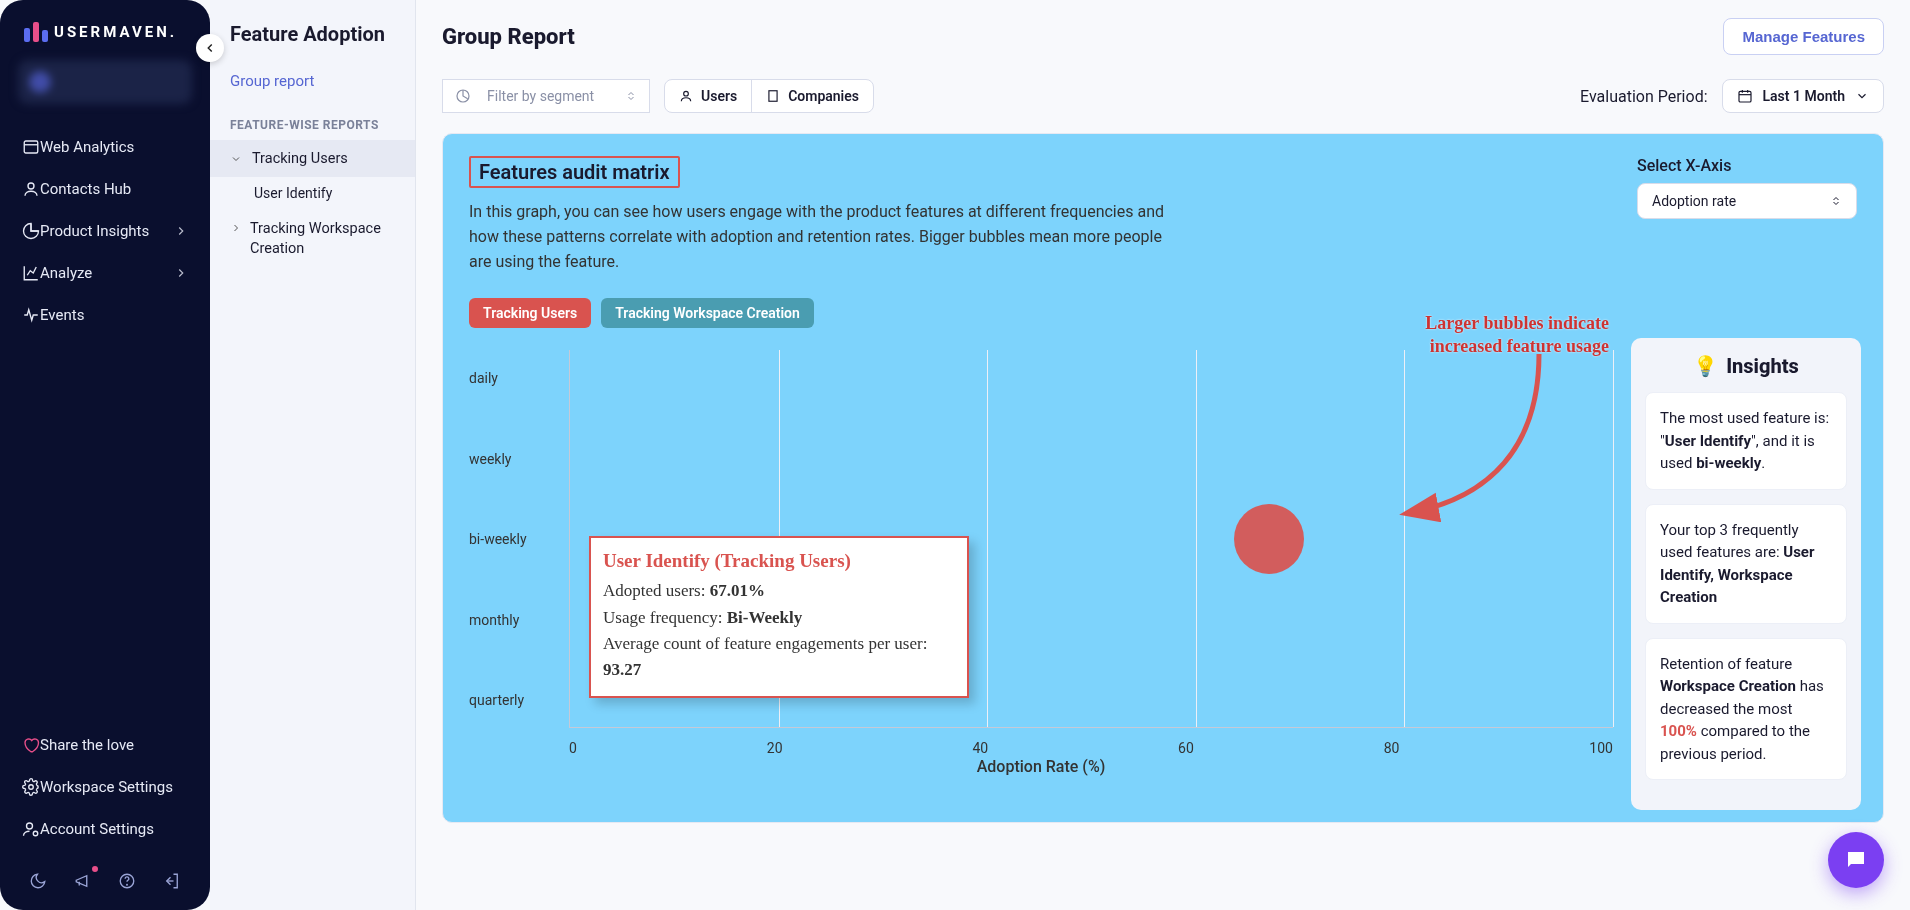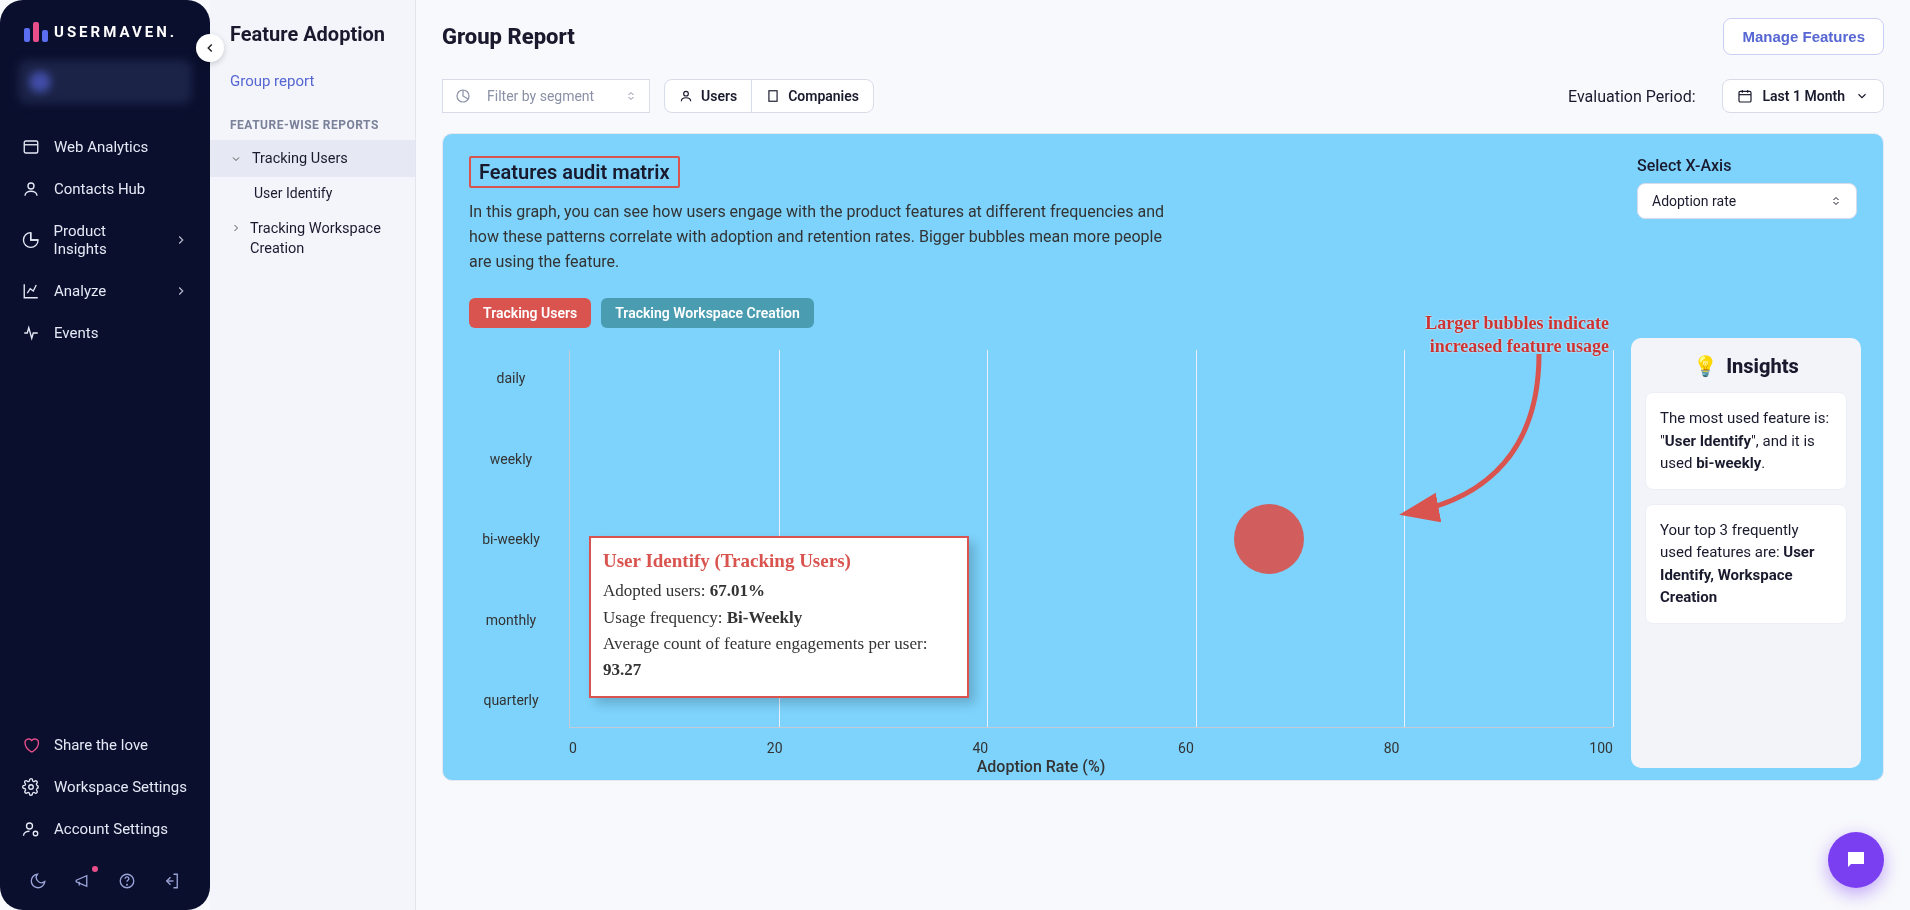--- a/index.html
+++ b/index.html
@@ -11,21 +11,21 @@
 .logo { display: flex; align-items: center; gap: 6px; padding: 22px 24px 18px; font-weight: 700; letter-spacing: 3px; font-size: 15px; }
 .logo-mark { display: flex; gap: 3px; }
 .logo-mark span { width: 6px; height: 20px; border-radius: 2px; display: inline-block; }
 .logo-mark span:nth-child(1){ background:#5b6df0; height:14px; align-self:flex-end;}
 .logo-mark span:nth-child(2){ background:#e84f8a; height:20px;}
 .logo-mark span:nth-child(3){ background:#5b6df0; height:12px; align-self:flex-end;}
 .account-pill { margin: 0 18px 18px; background: #1b2347; border-radius: 10px; height: 44px; filter: blur(4px); position: relative; }
 .account-pill::before{ content:''; position:absolute; left:12px; top:12px; width:20px; height:20px; border-radius:50%; background:#3f4aa6; box-shadow:0 0 0 2px #5666d2 inset; filter:none;}
 .collapse-btn { position: absolute; top: 34px; right: -14px; width: 28px; height: 28px; background: #fff; border-radius: 50%; display:flex; align-items:center; justify-content:center; color:#222; box-shadow:0 2px 6px rgba(0,0,0,.18);}
 .nav-main { padding: 4px 0; flex:1; }
-.nav-item { display:flex; align-items:center; gap:14px; padding:12px 22px; font-size:15px; color:#e6e9f5; cursor:pointer; }
+.nav-item { display:flex; align-items:center; padding:12px 22px; font-size:15px; color:#e6e9f5; cursor:pointer; }
 .nav-item .chev { margin-left:auto; opacity:.8;}
 .nav-bottom { padding-bottom: 8px; }
 .nav-bottom .nav-item .heart { color:#e84f8a; }
 .footer-icons { display:flex; justify-content:space-around; padding:14px 16px 20px; color:#9aa4d6; }
 .footer-icons .fi { position:relative; cursor:pointer; }
 .dot-badge { position:absolute; top:-8px; right:-8px; width:10px; height:10px; background:#e84f8a; border:2px solid #0a0f2e; border-radius:50%; }
 
 
 
 
@@ -42,38 +42,38 @@
 .main { flex:1; background:#f8f9fc; padding: 18px 26px 0 26px; overflow:hidden; }
 .main-head { display:flex; align-items:center; }
 .page-title { font-size:22px; font-weight:800; }
 .manage-btn { margin-left:auto; color:#5666d2; background:#fff; border:1.5px solid #c9d0f3; padding:9px 18px; border-radius:8px; font-weight:600; font-size:15px; }
 .toolbar { display:flex; align-items:center; gap:14px; margin-top:24px; }
 .seg-filter { display:flex; align-items:center; gap:16px; border:1px solid #d8dcea; border-radius:0; padding:8px 12px; color:#8a90a6; width:208px; background:#fff; }
 .seg-filter .up-down { margin-left:auto; }
 .toggle-group { display:flex; border:1px solid #d8dcea; border-radius:8px; overflow:hidden; background:#fff;}
 .toggle-btn { display:flex; align-items:center; gap:8px; padding:8px 14px; font-weight:600; }
 .toggle-btn + .toggle-btn { border-left:1px solid #d8dcea; }
-.eval { margin-left:auto; display:flex; align-items:center; gap:26px; }
+.eval { margin-left:auto; display:flex; align-items:center; gap:14px; }
 .eval-label { font-size:16px; }
 .period-sel { display:flex; align-items:center; gap:10px; border:1px solid #d8dcea; border-radius:8px; padding:8px 14px; background:#fff; font-weight:600;}
 .card { background:#7dd3fc; border:1px solid #e6e9f3; border-radius:10px; margin-top:20px; padding:22px 26px 12px; }
 .card-top { display:flex; gap:24px; }
 .matrix-title { border:2px solid #d9534f; padding:2px 8px; font-size:20px; font-weight:600; display:inline-block; border-radius:2px; }
 .matrix-desc { margin-top:12px; font-size:16px; color:#333; max-width:700px; line-height:1.55; }
 .xaxis-sel { margin-left:auto; }
 .xaxis-label { font-size:16px; font-weight:500; margin-bottom:8px; }
 .xaxis-drop { border:1px solid #d8dcea; border-radius:8px; padding:9px 14px; width:220px; display:flex; align-items:center; background:#fff;}
 .legend-pills { display:flex; gap:10px; margin-top:24px; }
 .pill { padding:7px 14px; border-radius:6px; color:#fff; font-weight:600; font-size:14px; }
 .pill.red { background:#d9534f; }
 .pill.teal { background:#4a9db1; }
 
 .chart-wrap { display:flex; gap:18px; margin-top:10px; }
 .chart { flex:1; position:relative; height:430px; padding-left:100px; padding-top:12px;}
-.y-labels { position:absolute; left:0; top:12px; bottom:40px; width:90px; display:flex; flex-direction:column; justify-content:space-between; text-align:center; font-size:14px; color:#333; padding: 20px 6px 20px 0;}
+.y-labels { position:absolute; left:0; top:12px; bottom:40px; width:90px; display:flex; flex-direction:column; justify-content:space-between; text-align:left; font-size:14px; color:#333; padding: 20px 6px 20px 0;}
 .plot { position:absolute; left:100px; right:0; top:12px; bottom:40px; border-left:1px solid #c6c9d6; border-bottom:1px solid #c6c9d6; }
 .vgrid { position:absolute; top:0; bottom:0; border-left:1px solid #eceff7; }
 .bubble { position:absolute; width:70px; height:70px; border-radius:50%; background:#d9534f; opacity:.92; transform:translate(-50%,-50%); }
 .x-ticks { position:absolute; left:100px; right:0; bottom:16px; display:flex; justify-content:space-between; font-size:14px; color:#333; transform:translateY(4px);}
 .x-axis-label { position:absolute; left:50%; bottom:-8px; transform:translateX(-50%); font-size:16px; color:#333; font-weight:500;}
 .annotation { position:absolute; color:#c33; font-family: Georgia, 'Times New Roman', serif; font-weight:700; font-size:18px; text-align:right; line-height:1.25; text-shadow:0 0 2px #fff; right:4px; top:-26px; }
 .arrow-svg { position:absolute; right:54px; top:10px; pointer-events:none; }
 .tooltip-box { position:absolute; left:120px; top:198px; width:380px; background:#fff; border:2.5px solid #d9534f; padding:12px 12px; box-shadow:6px 6px 10px rgba(0,0,0,.18); }
 .tooltip-box .tt-title { color:#d9534f; font-family: Georgia, serif; font-weight:700; font-size:19px; margin-bottom:6px;}
 .tooltip-box .row { font-family: Georgia, serif; font-size:17px; color:#333; line-height:1.55;}
@@ -359,20 +359,21 @@
           </div>
         </div>
 
         <div class="insights">
           <div class="ins-head">
             <span>💡</span>
             <span>Insights</span>
           </div>
           <div class="ins-card" id="ins0">The most used feature is: "<b>User Identify</b>", and it is used <b>bi-weekly</b>.</div>
           <div class="ins-card" id="ins1">Your top 3 frequently used features are: <b>User Identify, Workspace Creation</b></div>
+          <div class="ins-card" id="ins2">Retention of feature <b>Workspace Creation</b> has decreased the most <span class="neg">100%</span> compared to the previous period.</div>
         </div>
       </div>
     </div>
   </div>
 </div>
 
 <div class="chat-fab">
   <svg width="24" height="24" viewBox="0 0 24 24" fill="currentColor">
       <path d="M4 4h16v12H7l-3 3z"></path>
     </svg>

